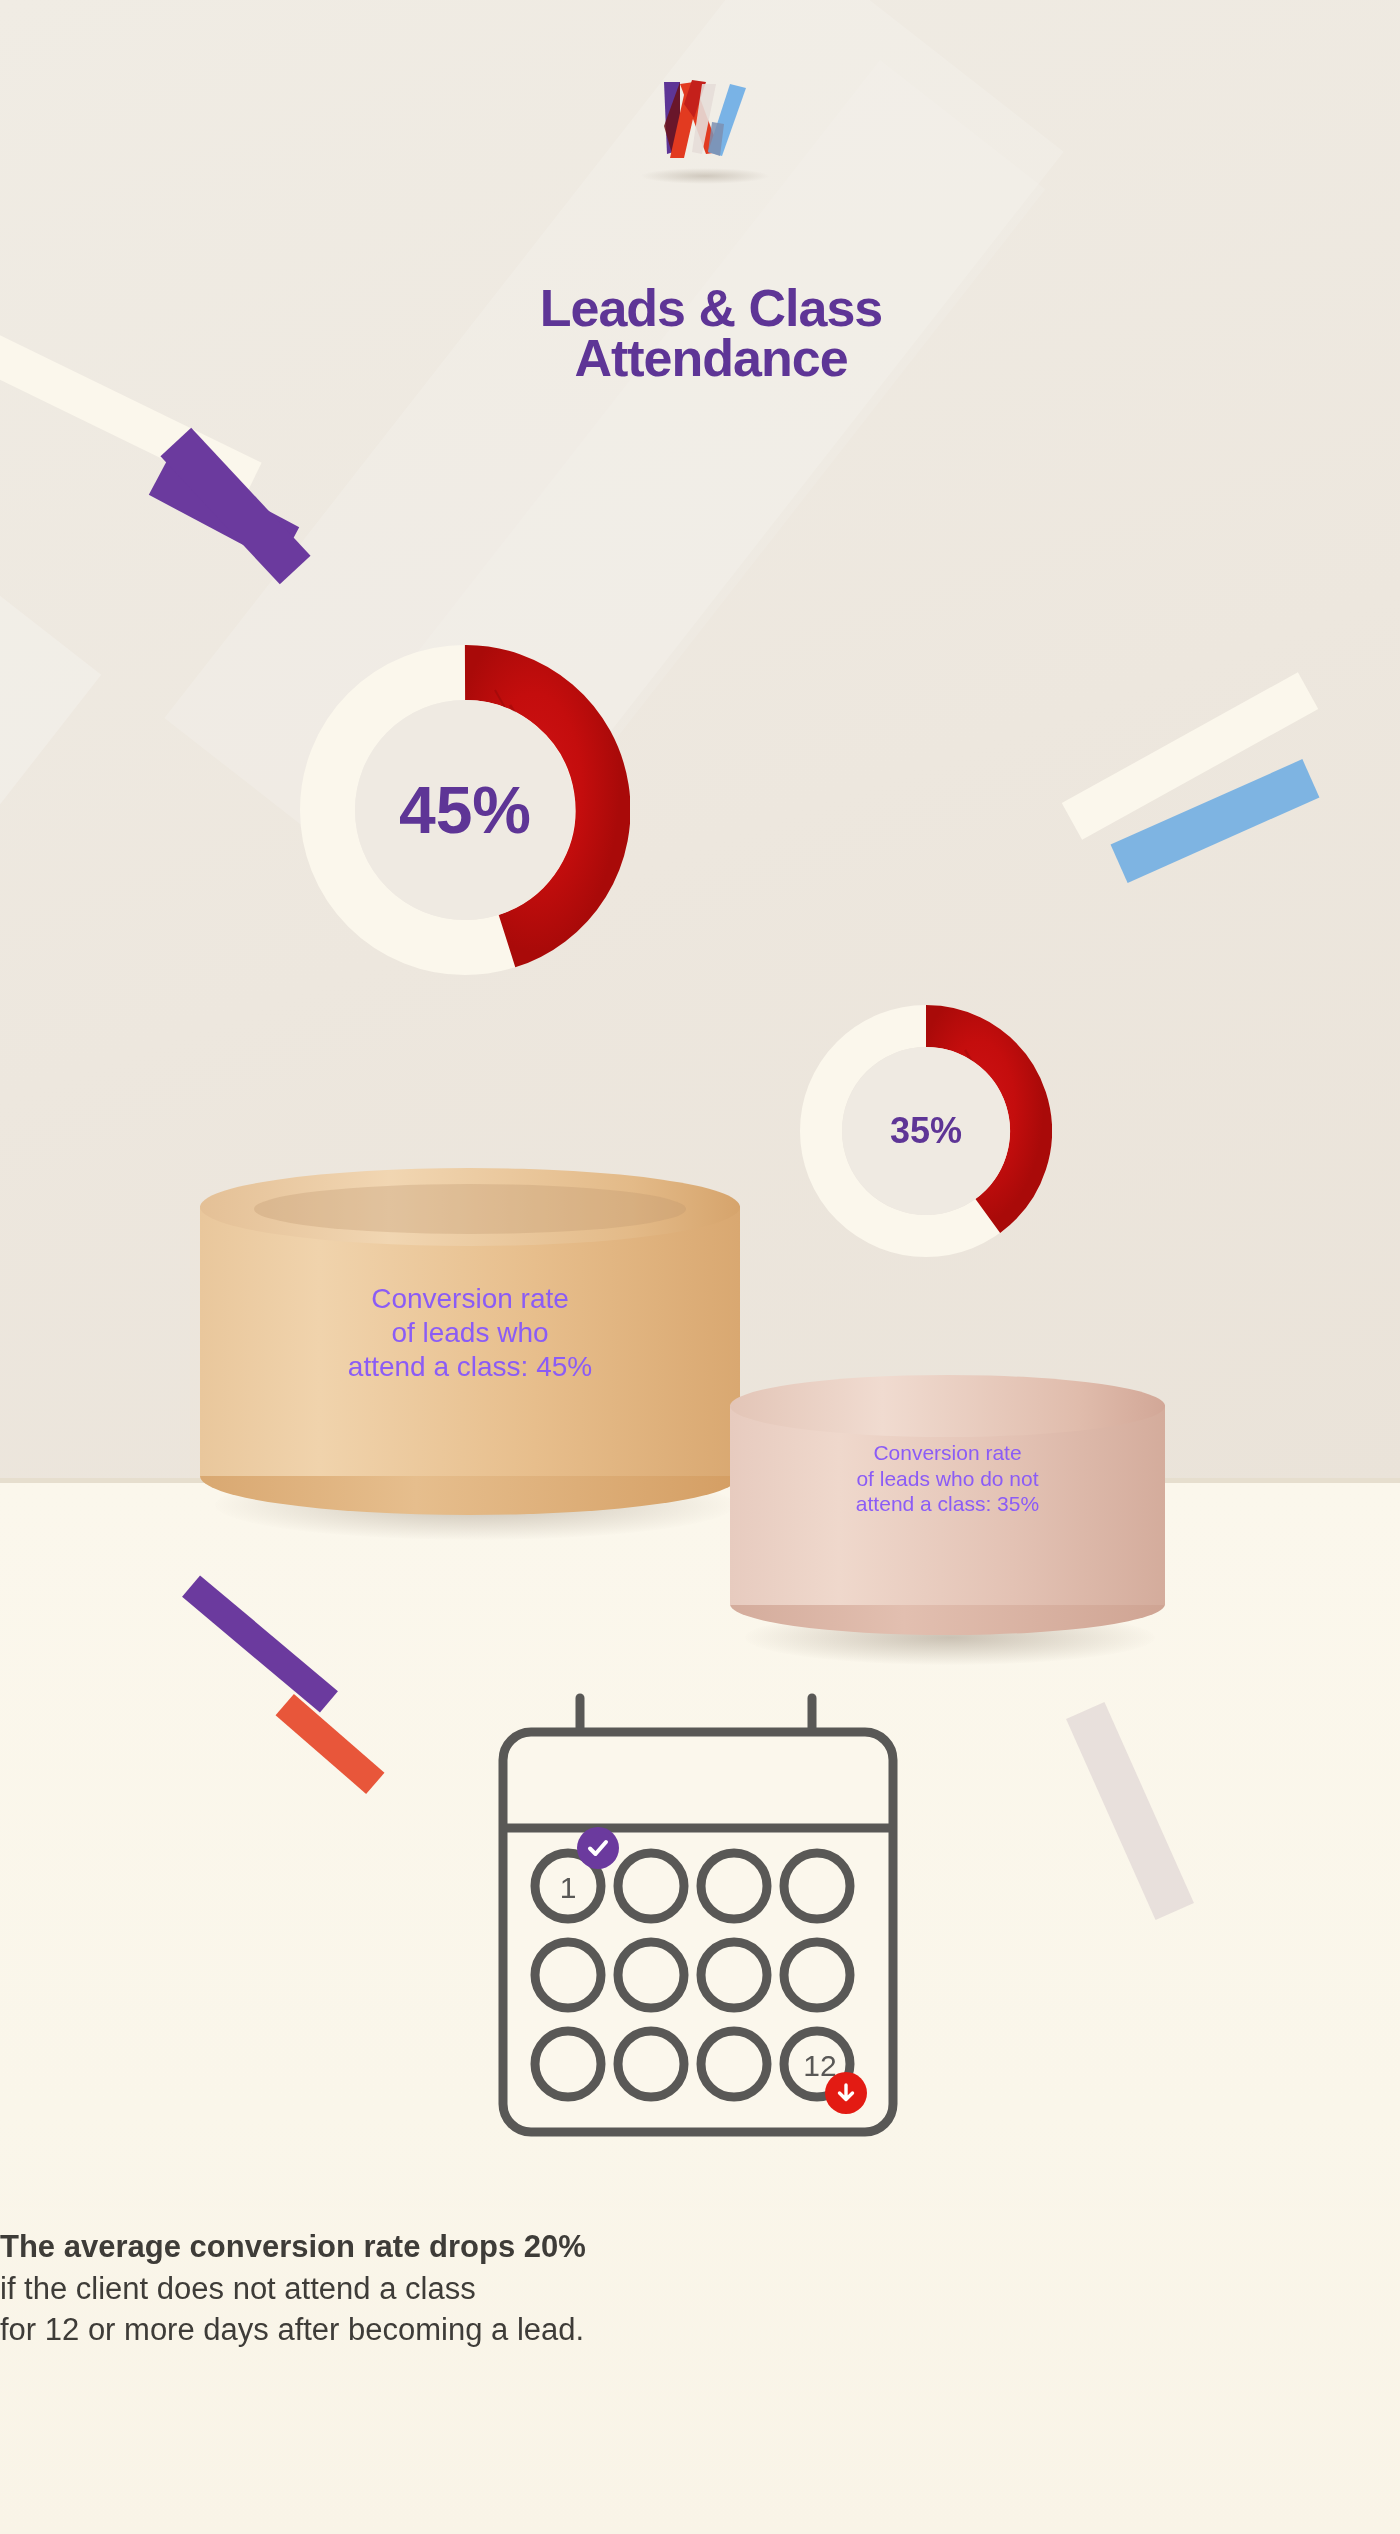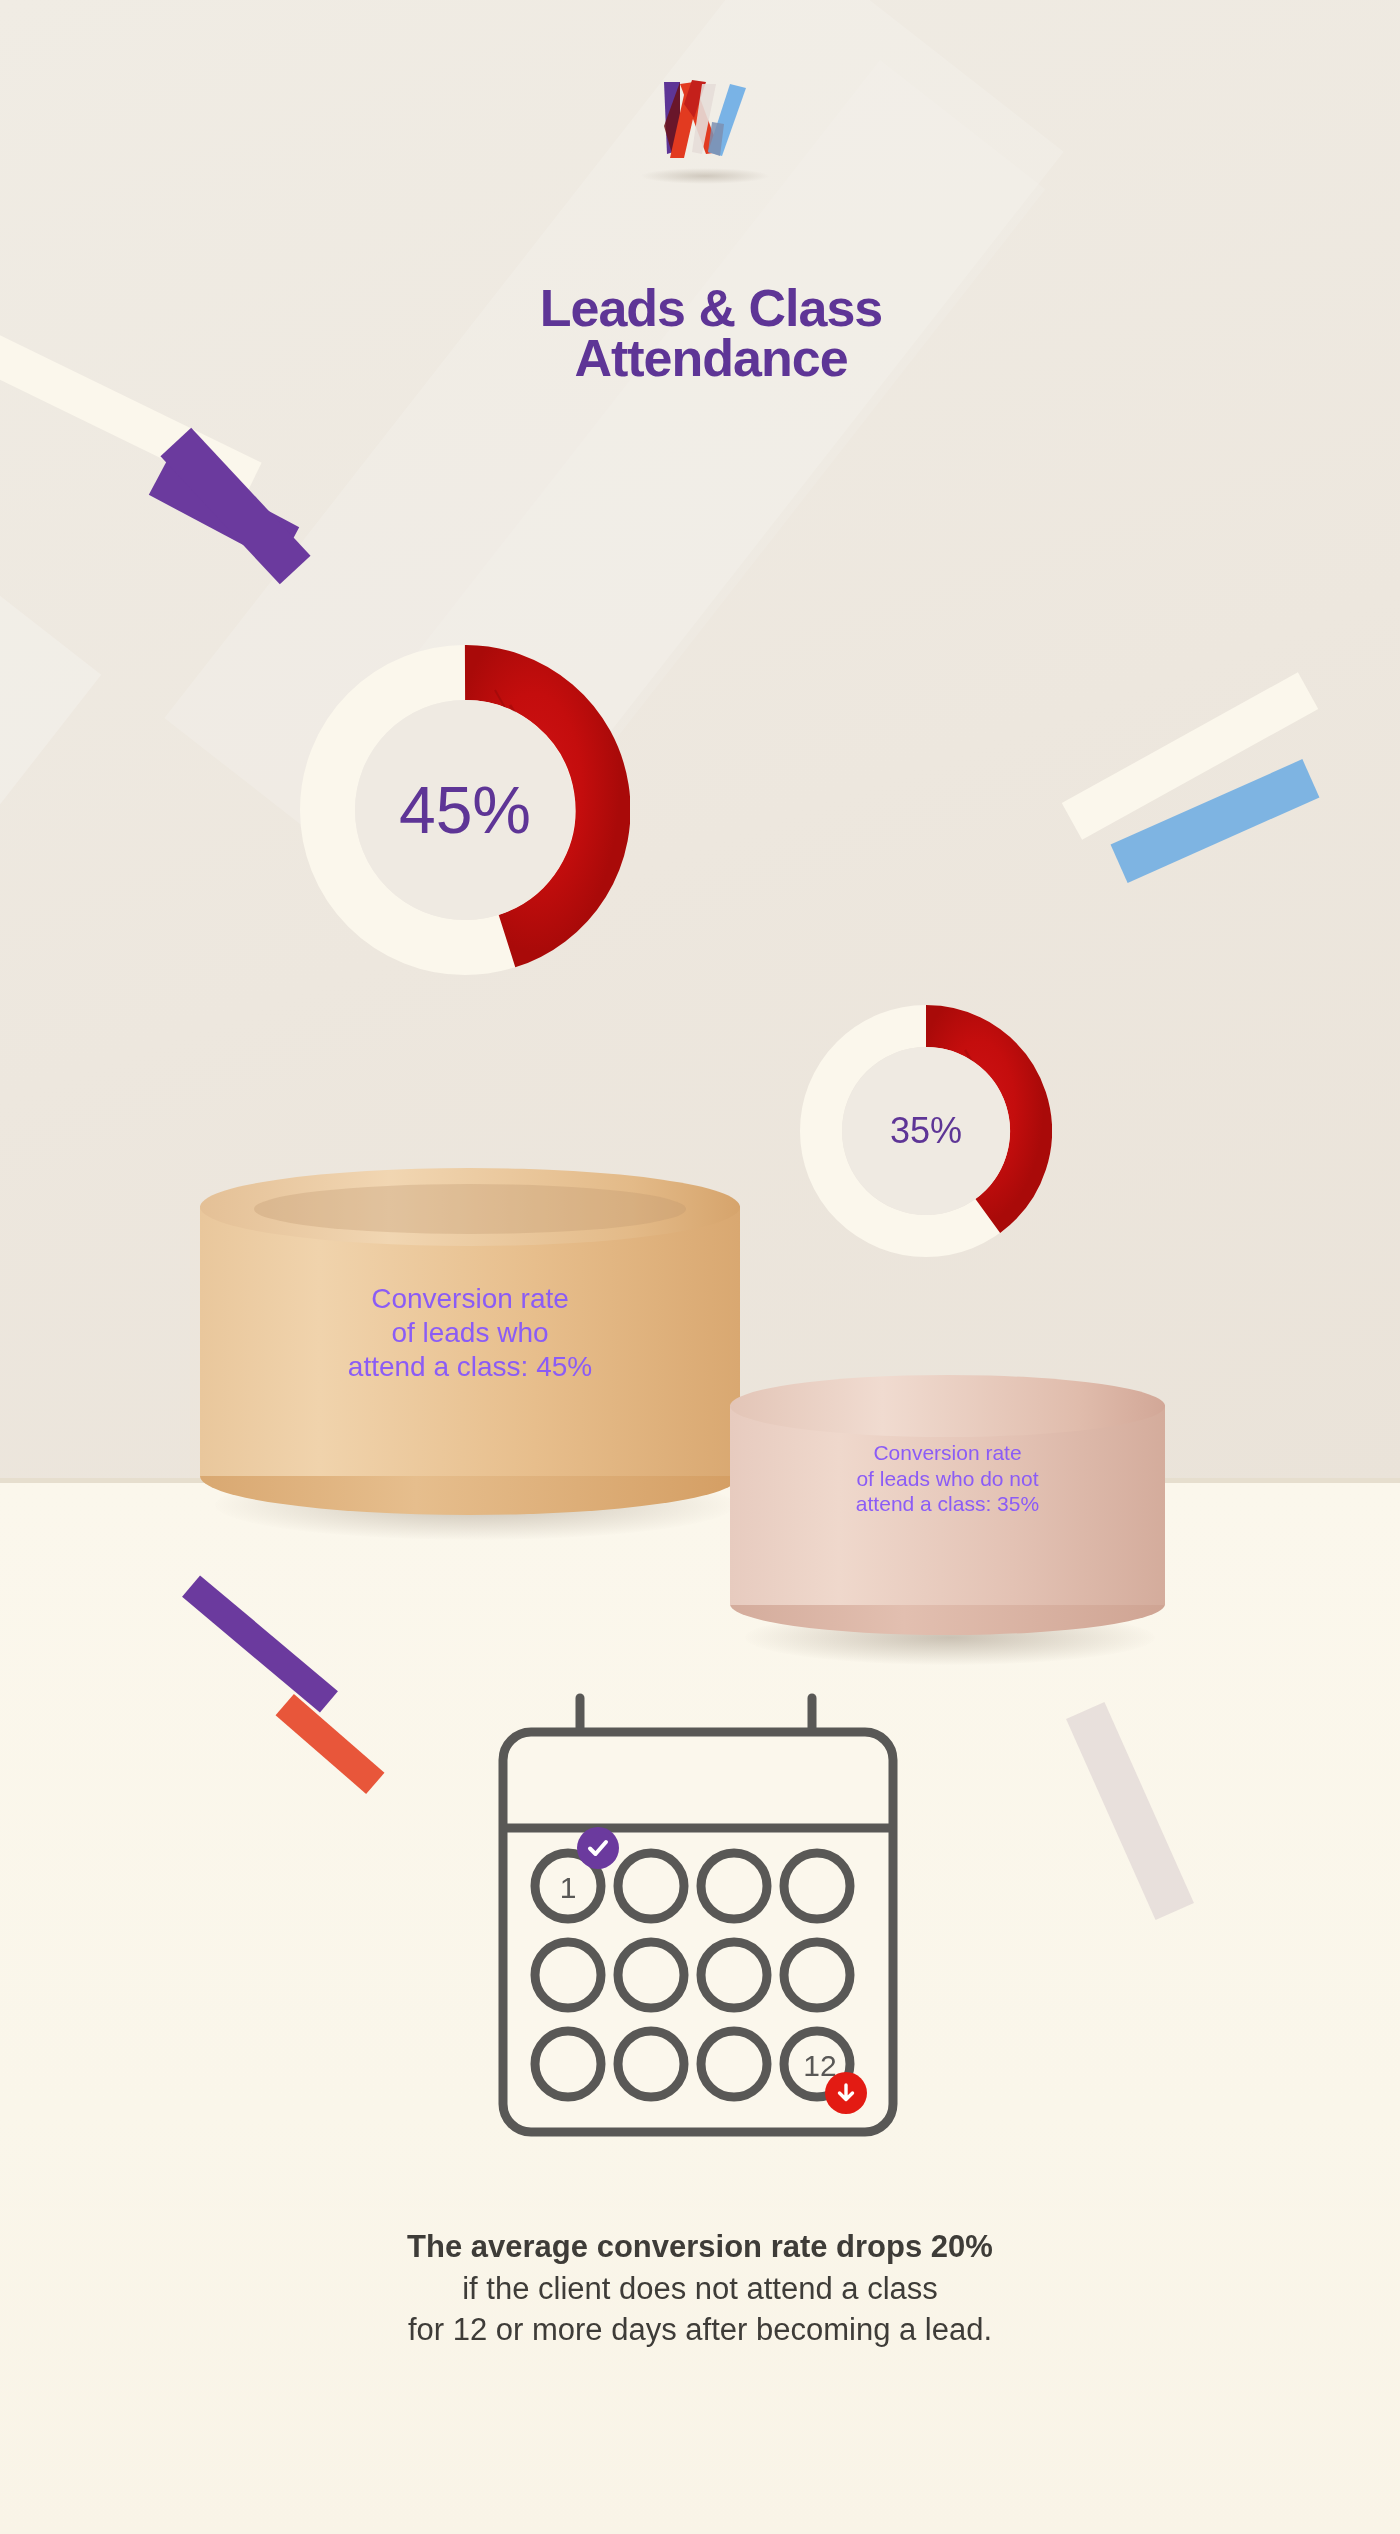--- a/index.html
+++ b/index.html
@@ -54,21 +54,21 @@
   .s-bl-purple{left:170px;top:1630px;width:180px;height:28px;background:#6B3A9E;
          transform:rotate(40deg);}
   .s-bl-red{left:270px;top:1730px;width:120px;height:28px;background:#E8563A;
          transform:rotate(41deg);}
   .s-br-gray{left:1020px;top:1790px;width:220px;height:42px;background:#E8E0DC;
          transform:rotate(66deg);}
 
   
   .donut{position:absolute;border-radius:50%;}
   .donut .value{position:absolute;inset:0;display:flex;align-items:center;
-                justify-content:center;color:#5E3596;font-weight:normal;}
+                justify-content:center;color:#5E3596;font-weight:bold;}
 
   .donut-lg{left:300px;top:645px;width:330px;height:330px;}
   .donut-lg .value{font-size:66px;}
 
   .donut-sm{left:800px;top:1005px;width:252px;height:252px;}
   .donut-sm .value{font-size:36px;}
 
   
   .podium{position:absolute;}
   .pod-shadow{position:absolute;border-radius:50%;
@@ -102,21 +102,21 @@
   .pod-caption b{font-weight:normal;}
 
   
   .calendar{position:absolute;left:495px;top:1680px;width:420px;height:460px;}
   .cal-badge{position:absolute;border-radius:50%;display:flex;
              align-items:center;justify-content:center;}
   .badge-check{left:82px;top:147px;width:42px;height:42px;background:#6B3A9E;}
   .badge-down{left:330px;top:392px;width:42px;height:42px;background:#E31B13;}
 
   
-  .footer{position:absolute;left:0;top:2226px;width:1400px;text-align:center;
+  .footer{position:absolute;left:0;top:2226px;width:1400px;text-align:left;
           color:#3E3C38;font-size:31px;line-height:1.34;}
   .footer .strong{font-weight:bold;}
 </style>
 </head>
 <body>
 
 <div id="stage">
 
   <div class="bg-upper"></div>
   <div class="bg-diag1"></div>

